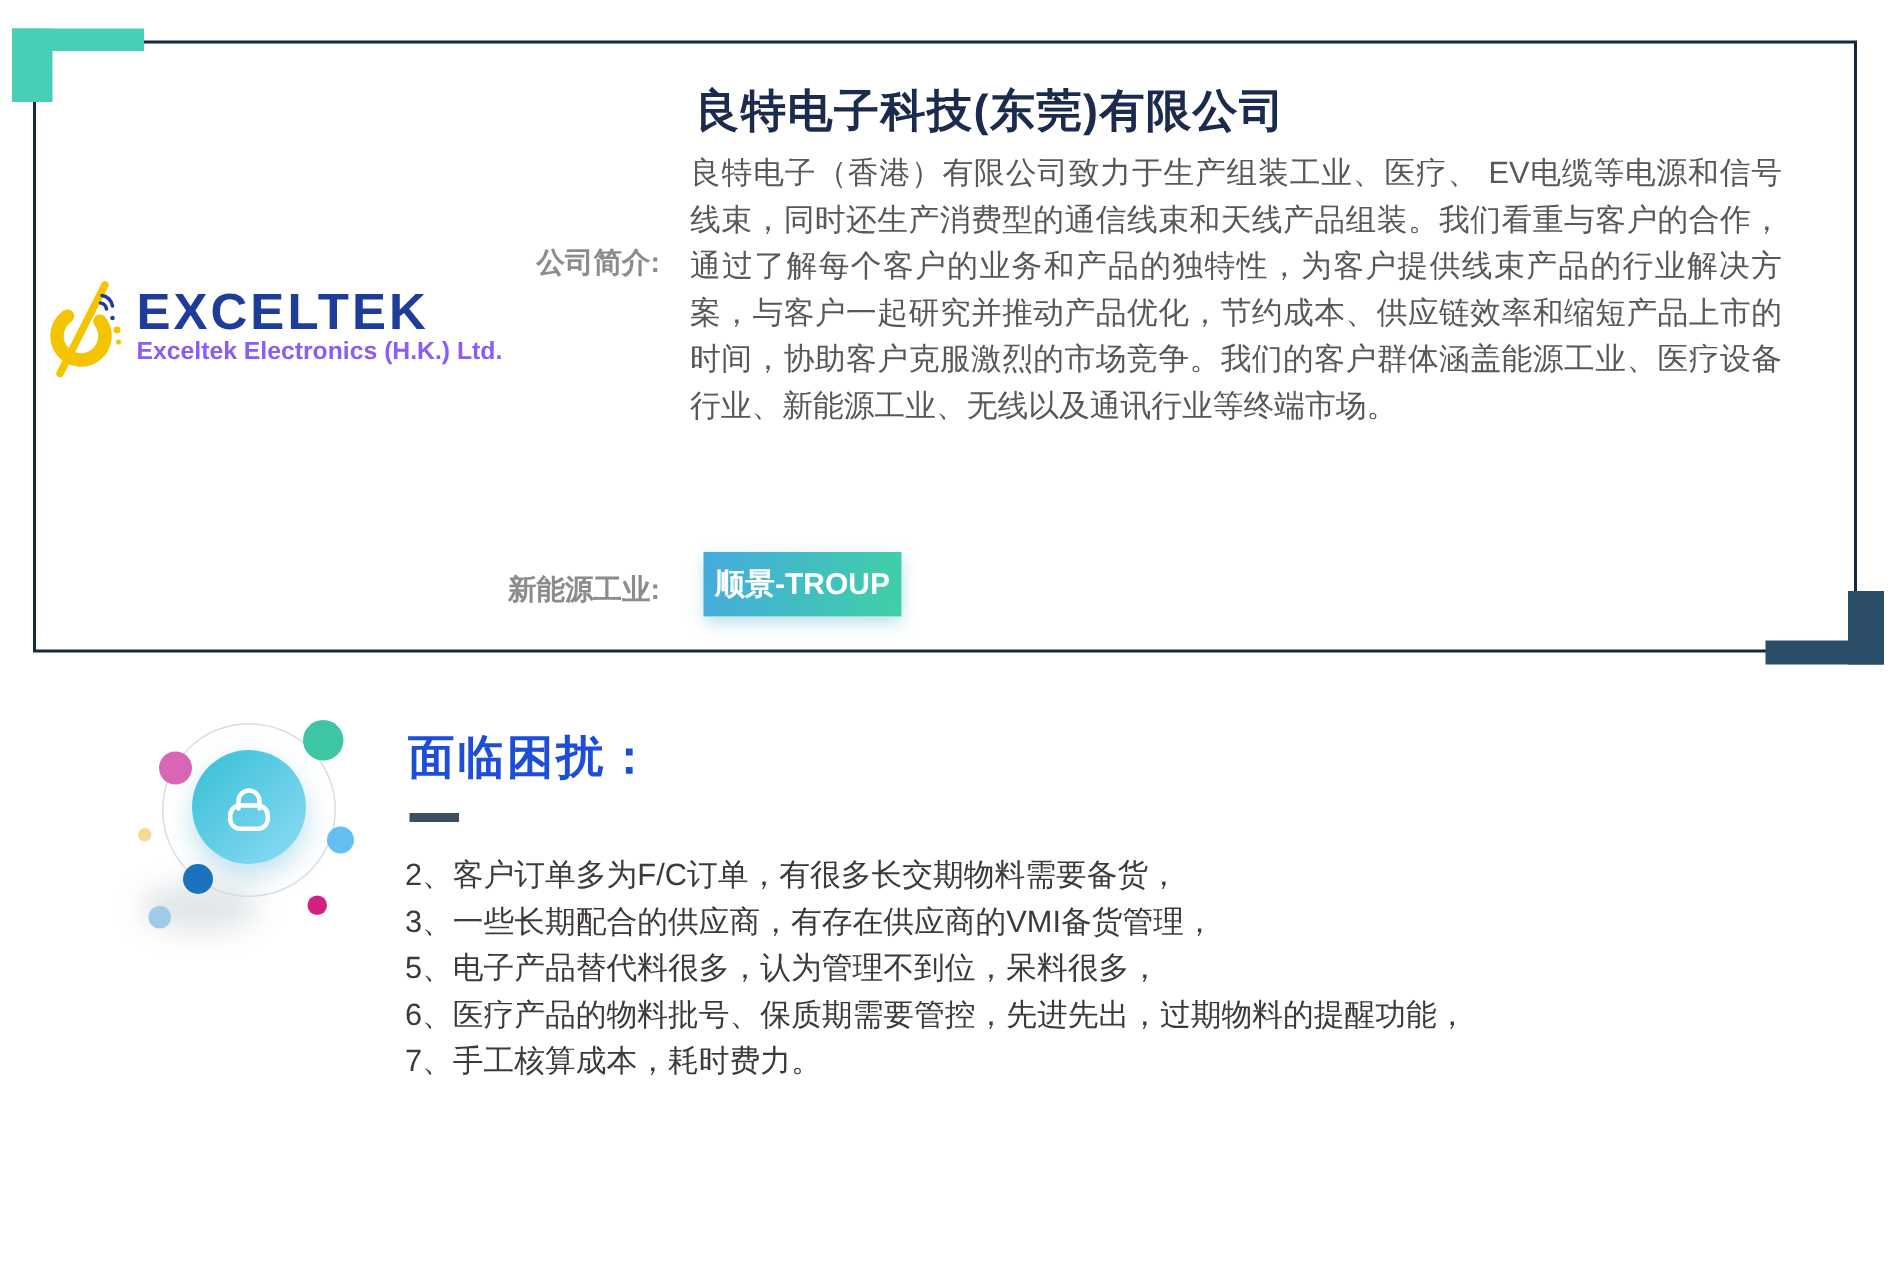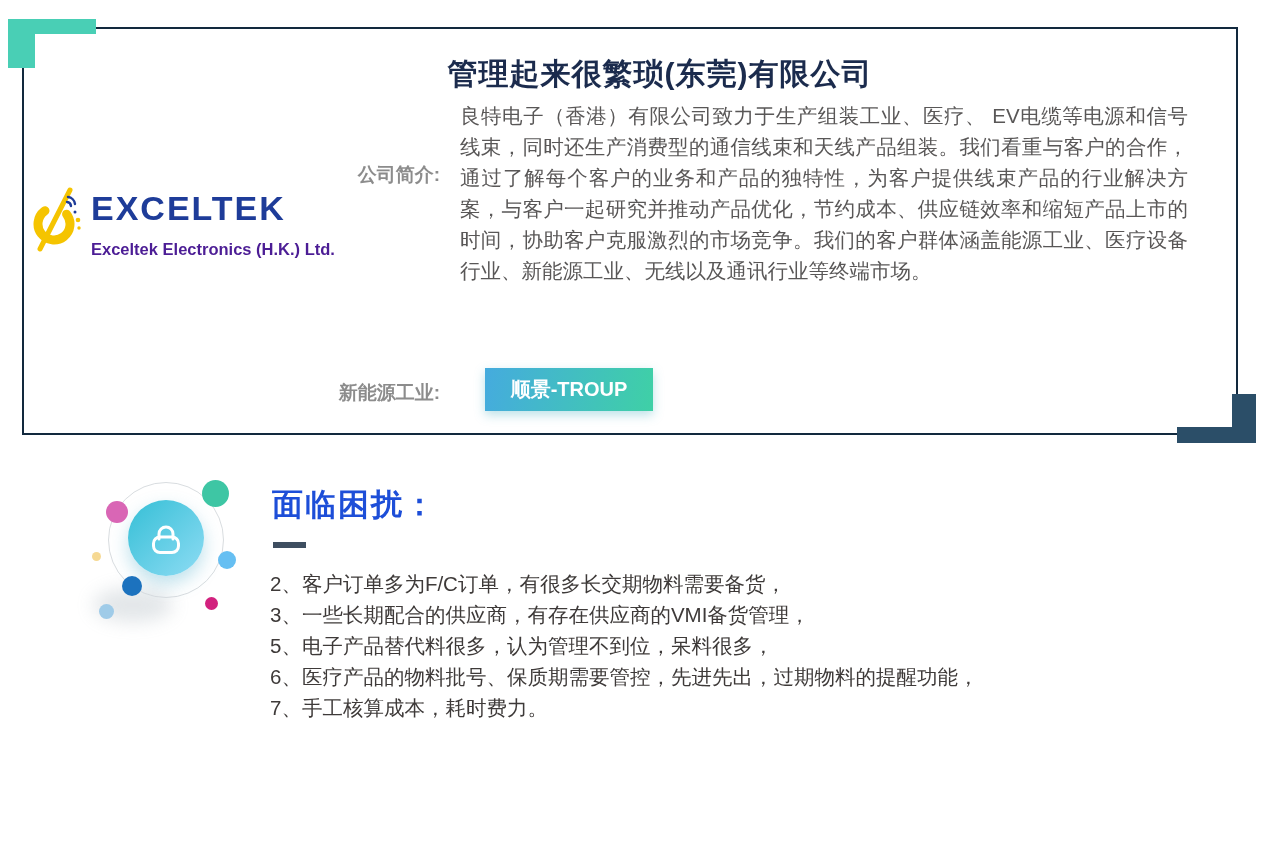--- a/index.html
+++ b/index.html
@@ -20,42 +20,41 @@
 
   .card-title{
     position:absolute;left:56px;top:54px;width:1208px;text-align:center;
     font-size:30px;font-weight:bold;color:#1B2B4D;letter-spacing:1px;
   }
 
   .logo{position:absolute;left:33px;top:186px;width:300px;display:flex;align-items:flex-start;}
   .logo-mark{width:54px;height:66px;flex:0 0 auto;}
   .logo-text{margin-left:4px;padding-top:8px;}
   .logo-name{font-size:34px;font-weight:bold;color:#1E3C99;letter-spacing:2px;line-height:28px;}
-  .logo-sub{font-size:16.5px;font-weight:bold;color:#4c1d95;margin-top:18px;white-space:nowrap;}
+  .logo-sub{font-size:16.5px;font-weight:bold;color:#8b5cf6;margin-top:3px;white-space:nowrap;}
 
   .side-label{
     position:absolute;left:300px;width:140px;text-align:right;
     font-size:19px;font-weight:bold;color:#8C8C8C;
   }
   .intro-label{top:162px;}
   .product-label{top:380px;}
 
   .intro-text{
     position:absolute;left:460px;top:100px;width:728px;
     font-size:20.5px;line-height:31px;color:#595757;text-align:justify;
   }
 
   .product-button{
-    position:absolute;left:469px;top:368px;width:168px;height:43px;
+    position:absolute;left:469px;top:368px;width:132px;height:43px;
     background:linear-gradient(100deg,#45ABDE 0%,#3FD0A6 100%);
     color:#ffffff;font-size:20px;font-weight:bold;
     display:flex;align-items:center;justify-content:center;
     border:none;box-shadow:0 4px 10px rgba(60,170,190,.35);cursor:pointer;
     font-family:inherit;
-    margin-left:16px;
   }
 
   
   .badge{position:absolute;left:85px;top:470px;width:160px;height:165px;}
   .badge-shadow{position:absolute;left:8px;top:118px;width:80px;height:34px;background:#9aa7b0;opacity:.28;border-radius:50%;filter:blur(9px);}
   .badge-ring{position:absolute;left:23px;top:12px;width:114px;height:114px;border:1px solid #d9dde0;border-radius:50%;}
   .badge-core{
     position:absolute;left:43px;top:30px;width:76px;height:76px;border-radius:50%;
     background:linear-gradient(135deg,#35BFD6 0%,#8EDCF4 100%);
     display:flex;align-items:center;justify-content:center;
@@ -84,21 +83,21 @@
 </style>
 </head>
 <body>
 
 <div class="card"></div>
 <div class="corner-teal-v"></div>
 <div class="corner-teal-h"></div>
 <div class="corner-navy-v"></div>
 <div class="corner-navy-h"></div>
 
-<div class="card-title">管理起来很繁琐(东莞)有限公司</div>
+<div class="card-title">良特电子科技(东莞)有限公司</div>
 
 <div class="logo">
   <svg class="logo-mark" viewBox="0 0 54 66">
     <g transform="rotate(-38 21 38)">
       <circle cx="21" cy="38" r="16" fill="none" stroke="#F5C400" stroke-width="9" stroke-dasharray="76 25" stroke-linecap="round"></circle>
     </g>
     <line x1="37" y1="4" x2="7" y2="63" stroke="#F5C400" stroke-width="5" stroke-linecap="round"></line>
     <path d="M35 11 a8 8 0 0 1 7 7" fill="none" stroke="#1E3C99" stroke-width="2.4" stroke-linecap="round"></path>
     <path d="M34 16 a4.5 4.5 0 0 1 4 4" fill="none" stroke="#1E3C99" stroke-width="2.4" stroke-linecap="round"></path>
     <circle cx="42" cy="26" r="1.5" fill="#1E3C99"></circle>

